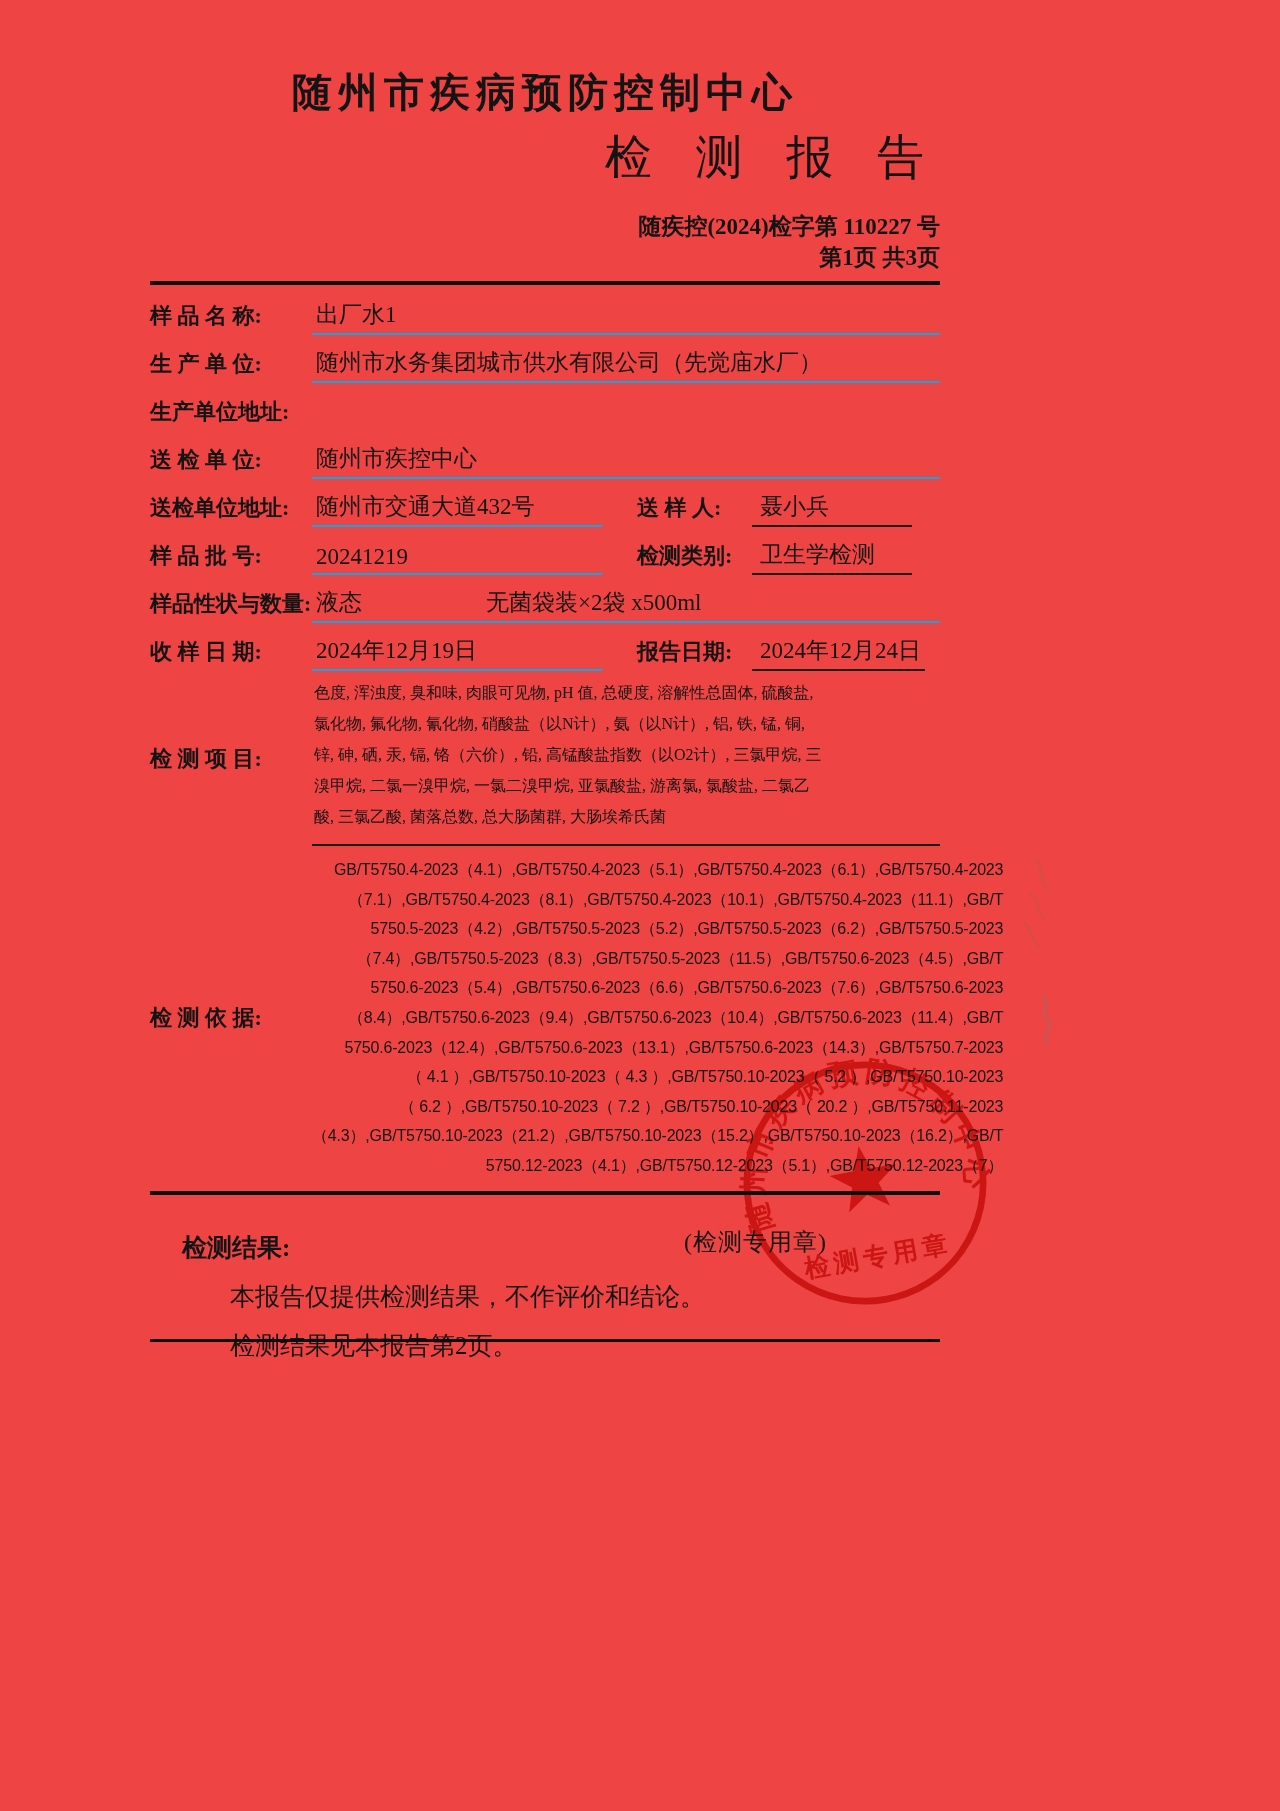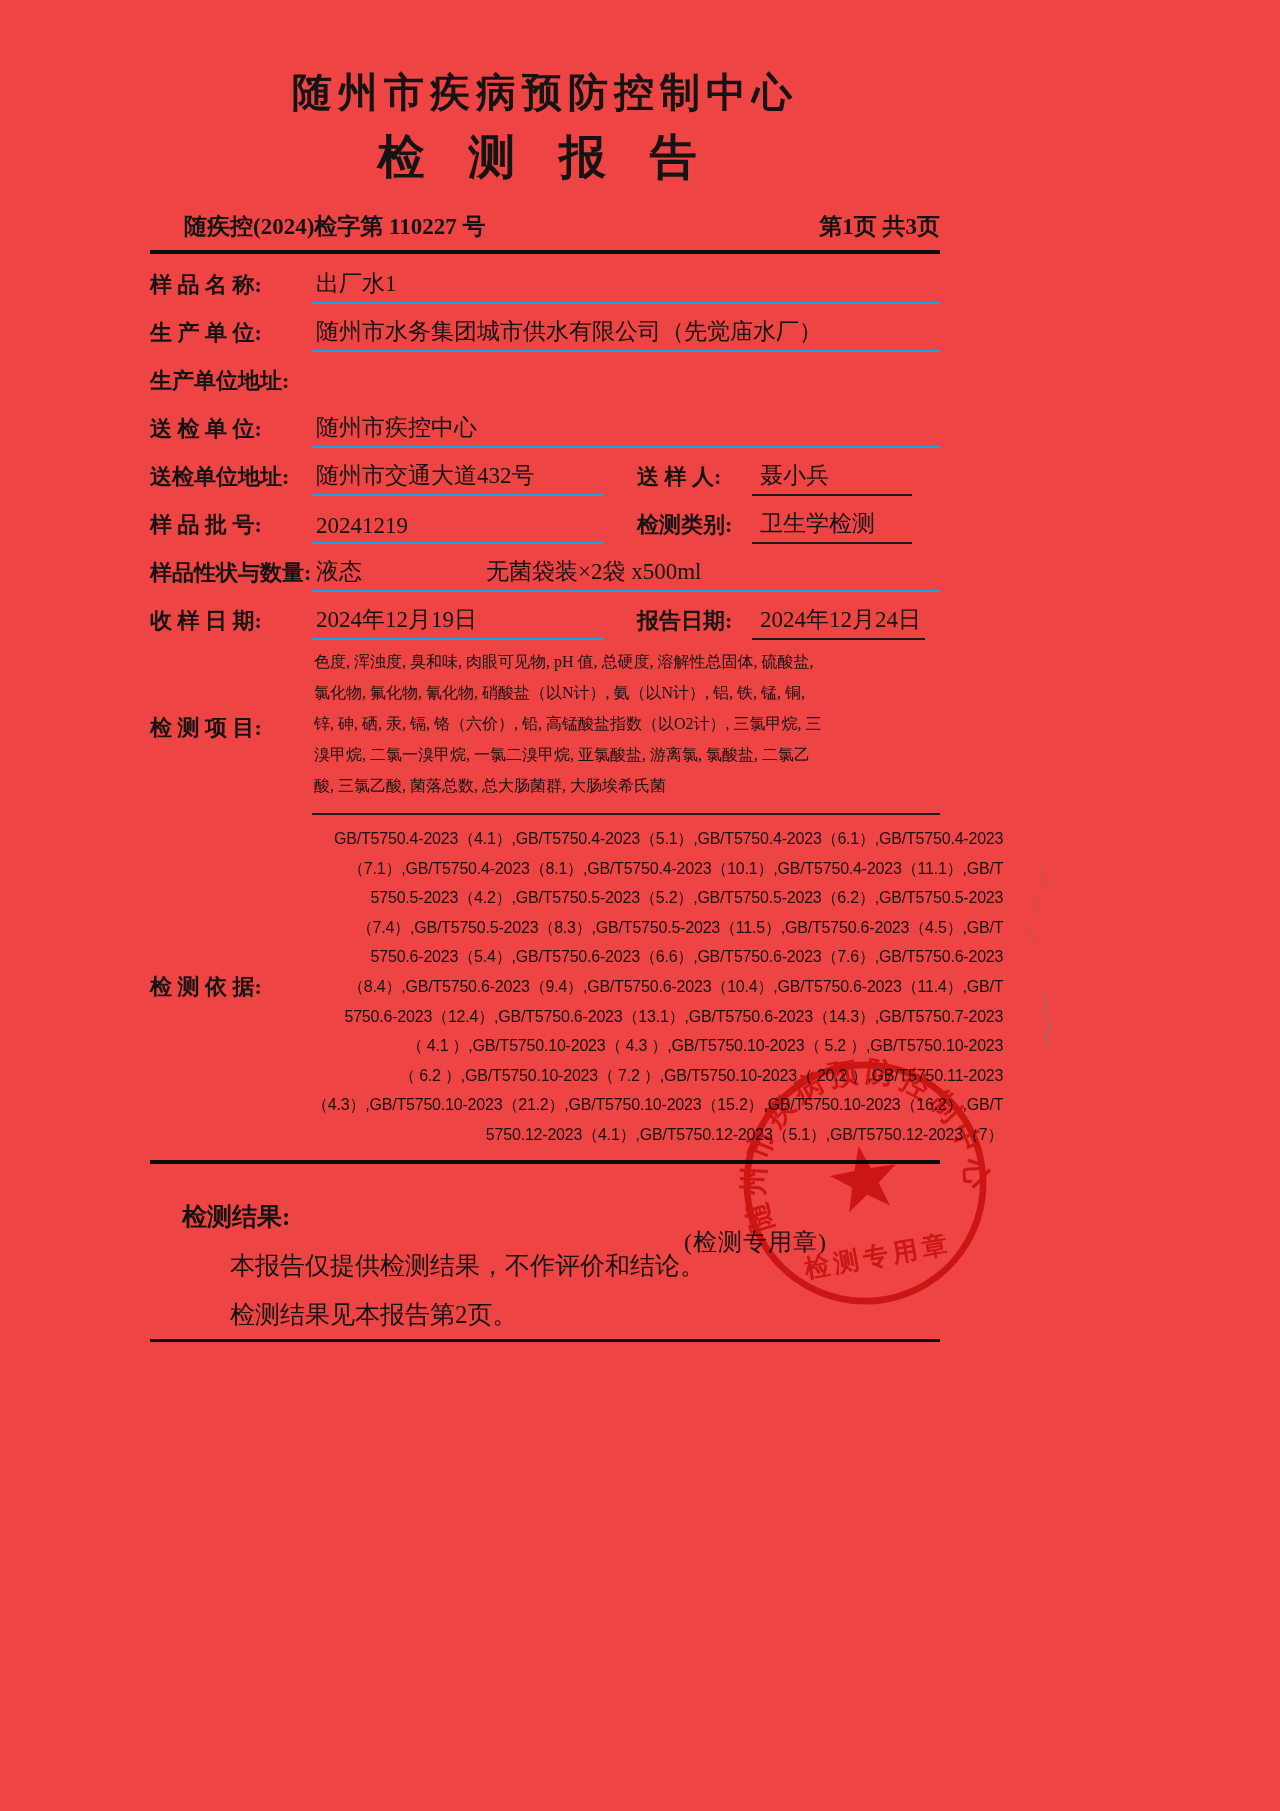--- a/index.html
+++ b/index.html
@@ -13,26 +13,26 @@
     overflow:hidden;
   }
   .content {
     position:absolute; left:150px; top:70px; width:790px;
   }
   .org-title {
     text-align:center; font-size:40px; font-weight:600;
     letter-spacing:6px; line-height:1.15;
   }
   .report-title {
-    text-align:center; font-size:47px; font-weight:700;
+    text-align:right; font-size:47px; font-weight:400;
     letter-spacing:16px; margin-top:10px;
   }
   .meta-row {
     display:flex; justify-content:space-between; align-items:flex-end;
-    margin-top:22px; font-size:23px; font-weight:700;
+    margin-top:22px; font-size:23px; font-weight:700;flex-direction:column;
   }
   .meta-row .report-no { padding-left:34px; font-weight:600; }
   .top-rule { border-top:4px solid #0d0d0d; margin-top:8px; }
 
   .form { margin-top:2px; }
   .frow {
     display:flex; align-items:flex-end;
     min-height:48px; font-size:23px;
   }
   .flabel {

